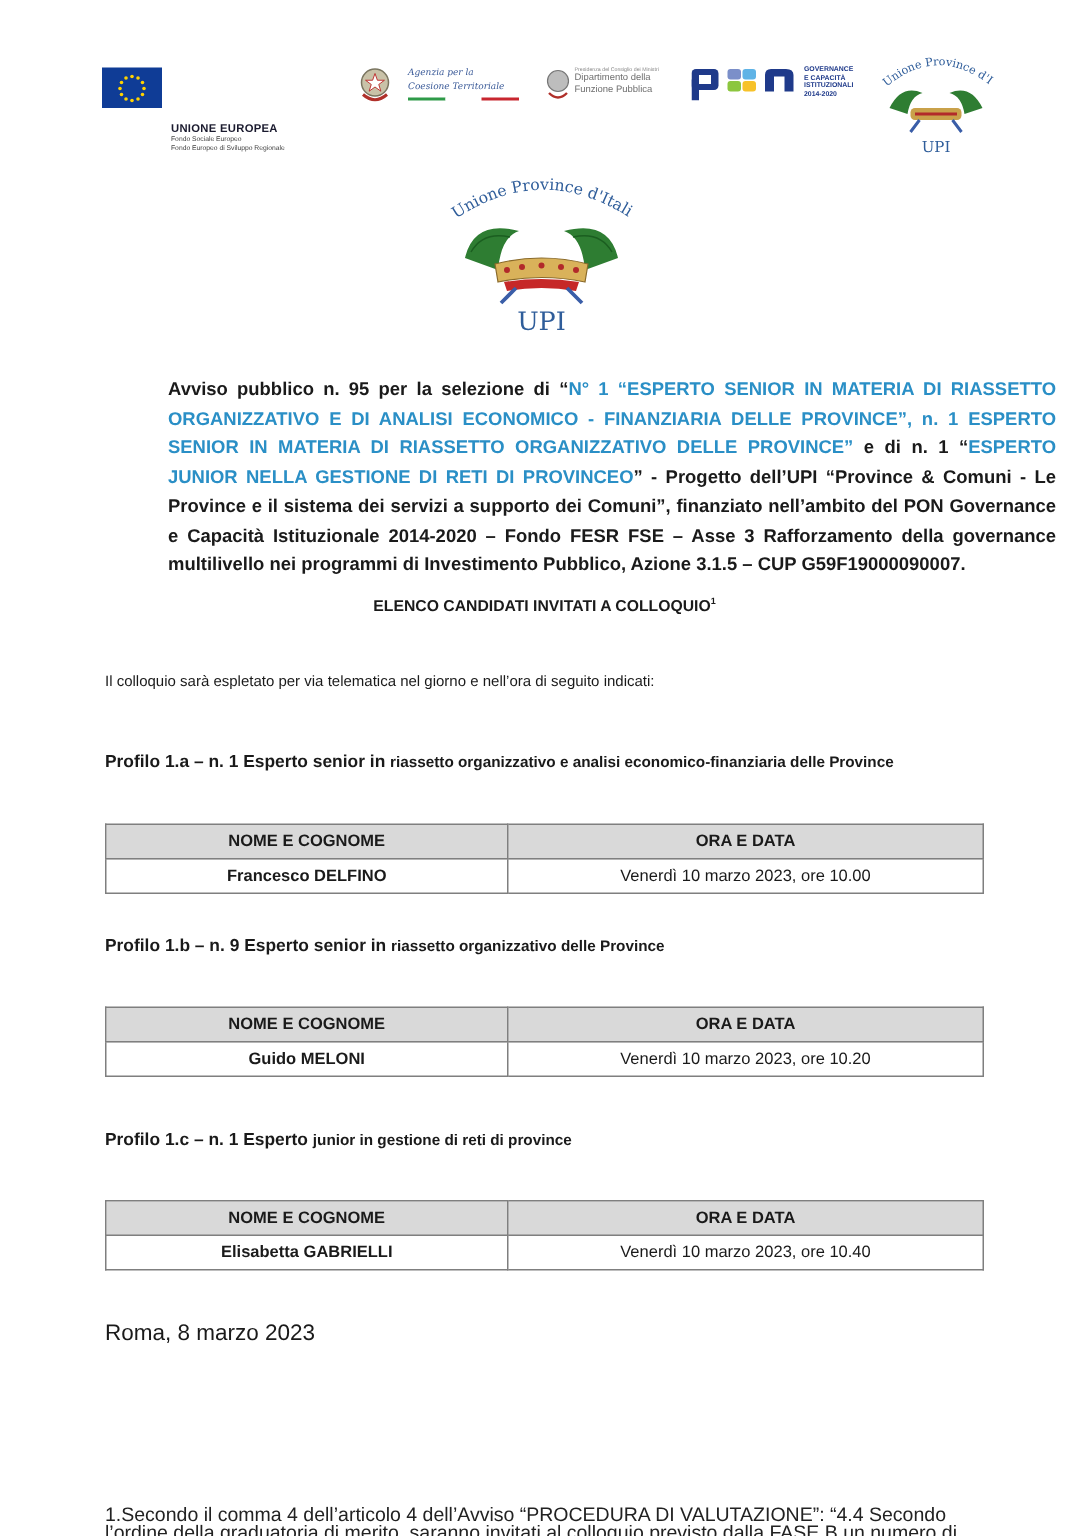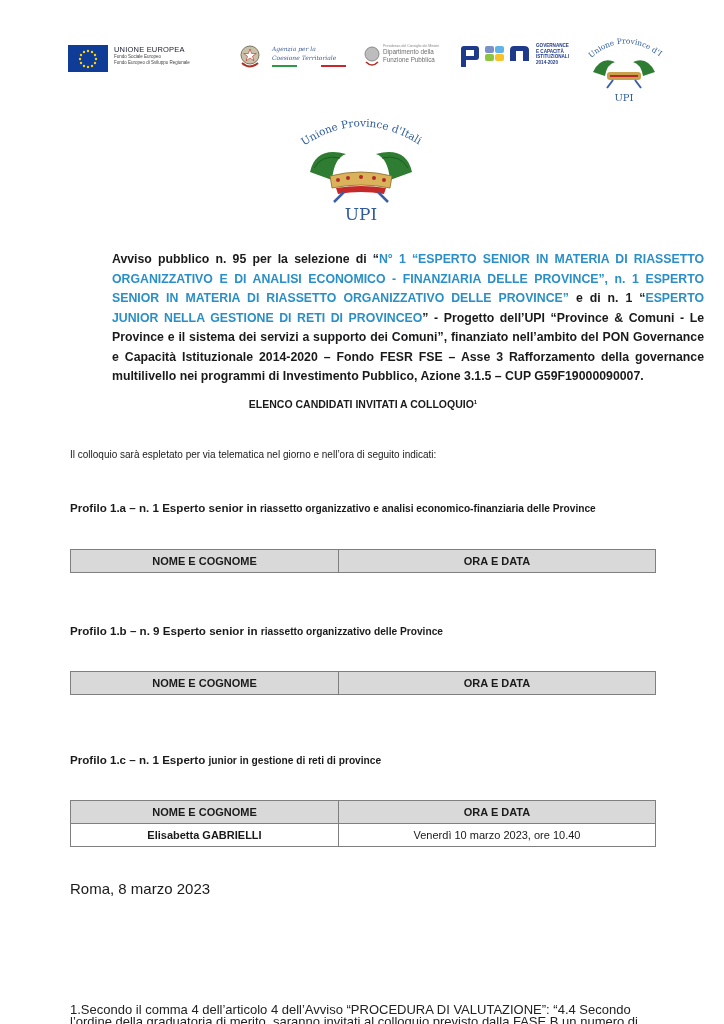--- a/index.html
+++ b/index.html
@@ -2,21 +2,21 @@
 <html><head>
 <meta charset="utf-8">
 <style>
   html, body { margin:0; padding:0; background:#ffffff; }
   body { width:724px; height:1024px; position:relative; overflow:hidden; font-family:"Liberation Sans", sans-serif; color:#1a1a1a; }
   .abs { position:absolute; }
 
   
   .eu-flag { left:68px; top:45px; width:40px; height:27px; background:#0f3c96; display:flex; align-items:center; justify-content:center; }
   .eu-text { left:114px; top:45px; width:120px; }
-  .eu-title { font-size:7.5px; font-weight:normal; color:#1a1a2e; letter-spacing:0.2px; }
+  .eu-title { font-size:7.5px; font-weight:bold; color:#1a1a2e; letter-spacing:0.2px;margin-top:36px; }
   .eu-sub { font-size:4.5px; color:#444; line-height:6px; }
   .it-emblem { left:238px; top:43px; width:24px; height:28px; }
   .act-text { left:272px; top:44px; width:76px; font-family:"DejaVu Serif", serif; font-style:italic; font-size:6px; color:#3a5a98; line-height:9px; }
   .act-bar { left:272px; top:65px; width:74px; height:2px; display:flex; }
   .act-bar span { flex:1; }
   .dfp-emblem { left:363px; top:40px; width:18px; height:30px; }
   .dfp-text { left:383px; top:44px; width:74px; }
   .dfp-small { font-size:3.5px; color:#888; }
   .dfp-title { font-size:6.3px; color:#6e6e6e; line-height:7.5px; }
   .pon { left:461px; top:43px; width:70px; height:24px; }
@@ -173,36 +173,44 @@
 <table class="cand" style="top:549px;">
   <colgroup>
       <col class="c1">
       <col>
     </colgroup>
   <tbody>
       <tr>
     <th>NOME E COGNOME</th>
     <th>ORA E DATA</th>
   </tr>
+  <tr>
+    <td class="name">Francesco DELFINO</td>
+    <td class="time">Venerdì 10 marzo 2023, ore 10.00</td>
+  </tr>
 </tbody>
   </table>
 
 <div class="abs profile" style="top:624px;">
   <span>Profilo 1.b – n. 9 Esperto senior in </span><span class="small">riassetto organizzativo delle Province</span>
 </div>
 <table class="cand" style="top:671px;">
   <colgroup>
       <col class="c1">
       <col>
     </colgroup>
   <tbody>
       <tr>
     <th>NOME E COGNOME</th>
     <th>ORA E DATA</th>
   </tr>
+  <tr>
+    <td class="name">Guido MELONI</td>
+    <td class="time">Venerdì 10 marzo 2023, ore 10.20</td>
+  </tr>
 </tbody>
   </table>
 
 <div class="abs profile" style="top:753px;">
   <span>Profilo 1.c – n. 1 Esperto </span><span class="small">junior in gestione di reti di province</span>
 </div>
 <table class="cand" style="top:800px;">
   <colgroup>
       <col class="c1">
       <col>

